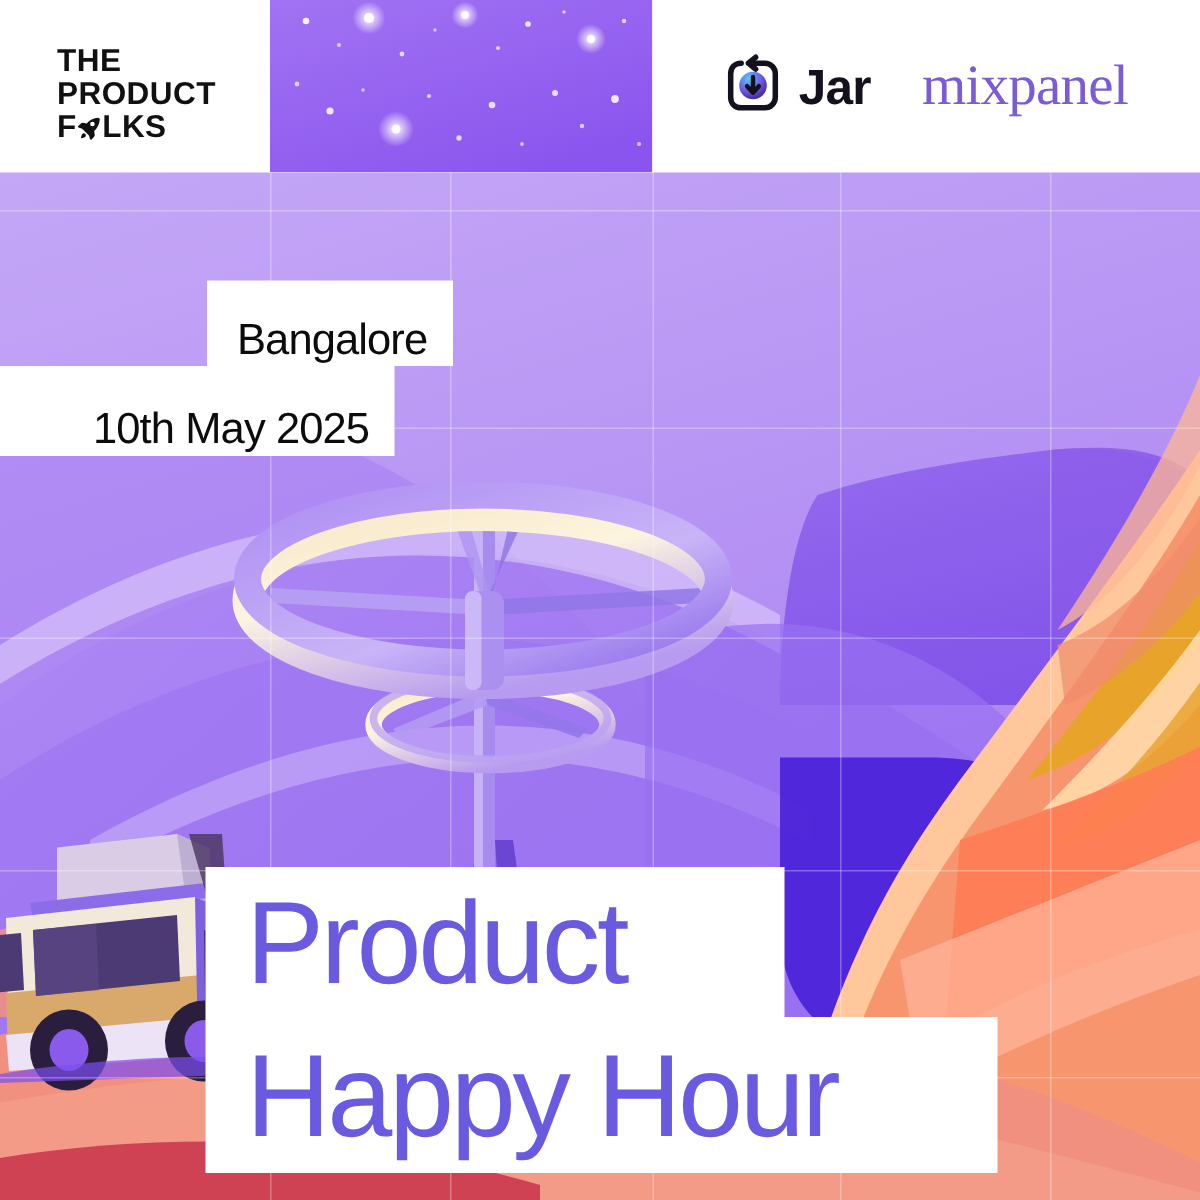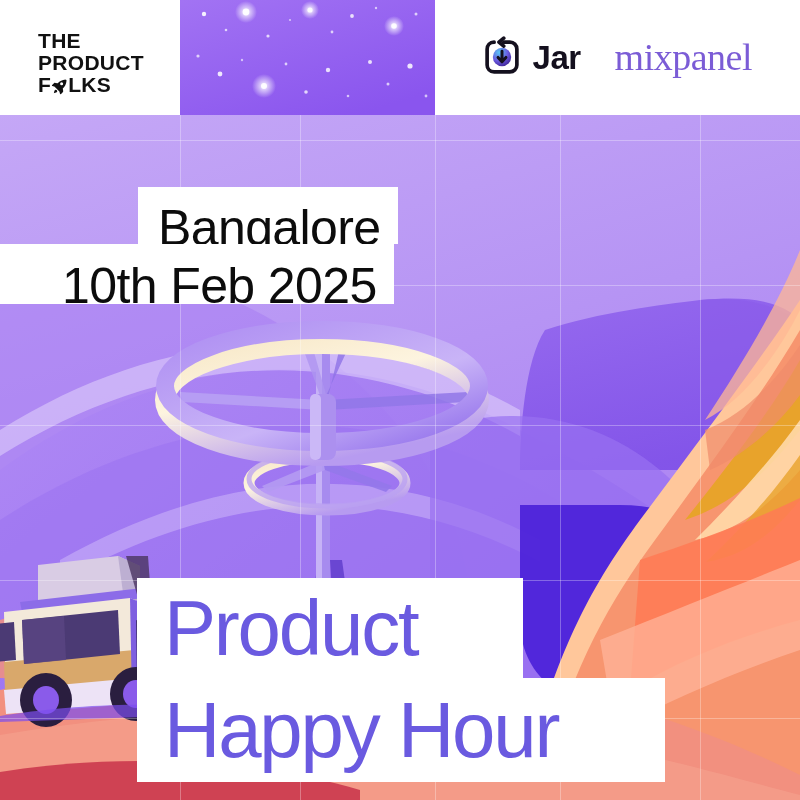--- a/index.html
+++ b/index.html
@@ -53,21 +53,21 @@
     color:#7B5CD6; letter-spacing:-.5px; line-height:1;
   }
 
   
   .card { position:absolute; background:#fff; z-index:35; }
 
   #card-city  { left:138px; top:187px; height:57px; padding:0 17px 0 20px;
                 display:flex; align-items:center; }
   #card-date  { left:0;     top:244px; height:60px; padding:0 17px 0 62px;
                 display:flex; align-items:center; }
-  .meta-text  { font-size:50px; color:#0C0C0C; letter-spacing:-.6px;
+  .meta-text  { font-size:29px; color:#0C0C0C; letter-spacing:-.6px;
                 white-space:nowrap; line-height:1;margin-top:24px; }
 
   #card-title1 { left:137px; top:578px; height:100px; width:386px;
                  display:flex; align-items:center; padding-left:27px; }
   #card-title2 { left:137px; top:678px; height:104px; width:528px;
                  display:flex; align-items:center; padding-left:27px;text-align:right; }
   .title-text { font-size:78px; color:#6A5AE0; letter-spacing:-2.2px;
                 white-space:nowrap; line-height:1; }
 </style>
 </head>
@@ -298,21 +298,21 @@
             <path d="M5.6 17.1c-1 1-1.5 4.3-1.5 4.3s3.3-.5 4.3-1.5a2 2 0 0 0-2.8-2.8z" fill="#111"></path>
           </svg></span><span>LKS</span>
     </div>
   </div>
 
   <div class="card" id="card-city">
     <span class="meta-text">Bangalore</span>
   </div>
 
   <div class="card" id="card-date">
-    <span class="meta-text">10th Feb 2025</span>
+    <span class="meta-text">10th May 2025</span>
   </div>
 
   <div class="card" id="card-title1">
     <span class="title-text">Product</span>
   </div>
 
   <div class="card" id="card-title2">
     <span class="title-text">Happy Hour</span>
   </div>
 

